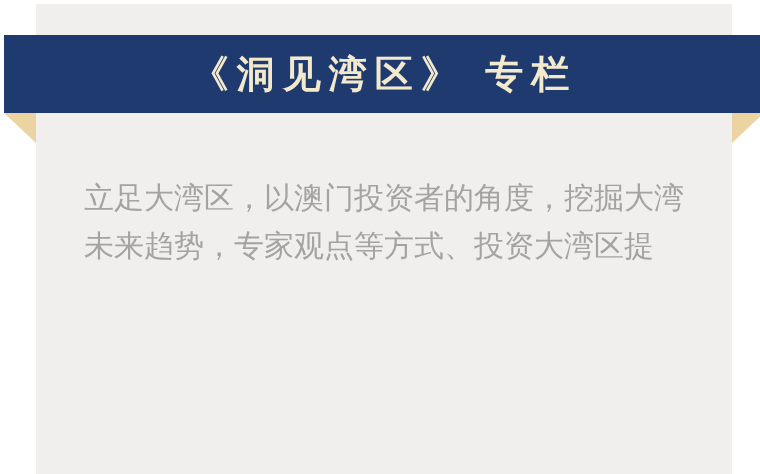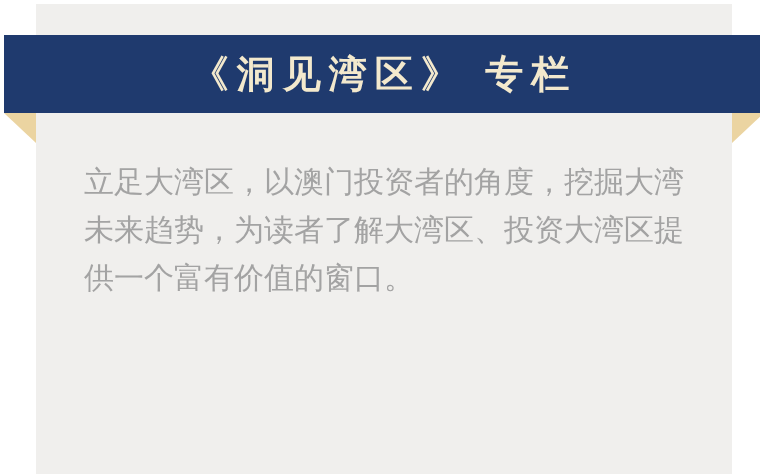--- a/index.html
+++ b/index.html
@@ -58,21 +58,21 @@
     left: 0;
     clip-path: polygon(0 0, 100% 0, 100% 100%);
   }
   .fold-right {
     left: 728px;
     clip-path: polygon(0 0, 100% 0, 0 100%);
   }
   .body-text {
     position: absolute;
     left: 72px;
-    top: 146px;
+    top: 162px;
     width: 616px;
     color: var(--body-text);
     font-size: 30px;
     line-height: 48px;
   }
   .body-line {
     height: 48px;
     text-align: justify;
     text-align-last: justify;
     overflow: hidden;
@@ -88,15 +88,14 @@
 
 <div class="ribbon">
   <span class="ribbon-title">《洞见湾区》 专栏</span>
 </div>
 
 <div class="fold fold-left"></div>
 <div class="fold fold-right"></div>
 
 <div class="body-text">
   <div class="body-line">立足大湾区，以澳门投资者的角度，挖掘大湾</div>
-  <div class="body-line">未来趋势，为读者了解大湾区、投资大湾区提</div>
-  <div class="body-line">供一个富有价值的窗口。</div>
+  <div class="body-line">未来趋势，专家观点等方式、投资大湾区提</div>
 </div>
 
 </body></html>

